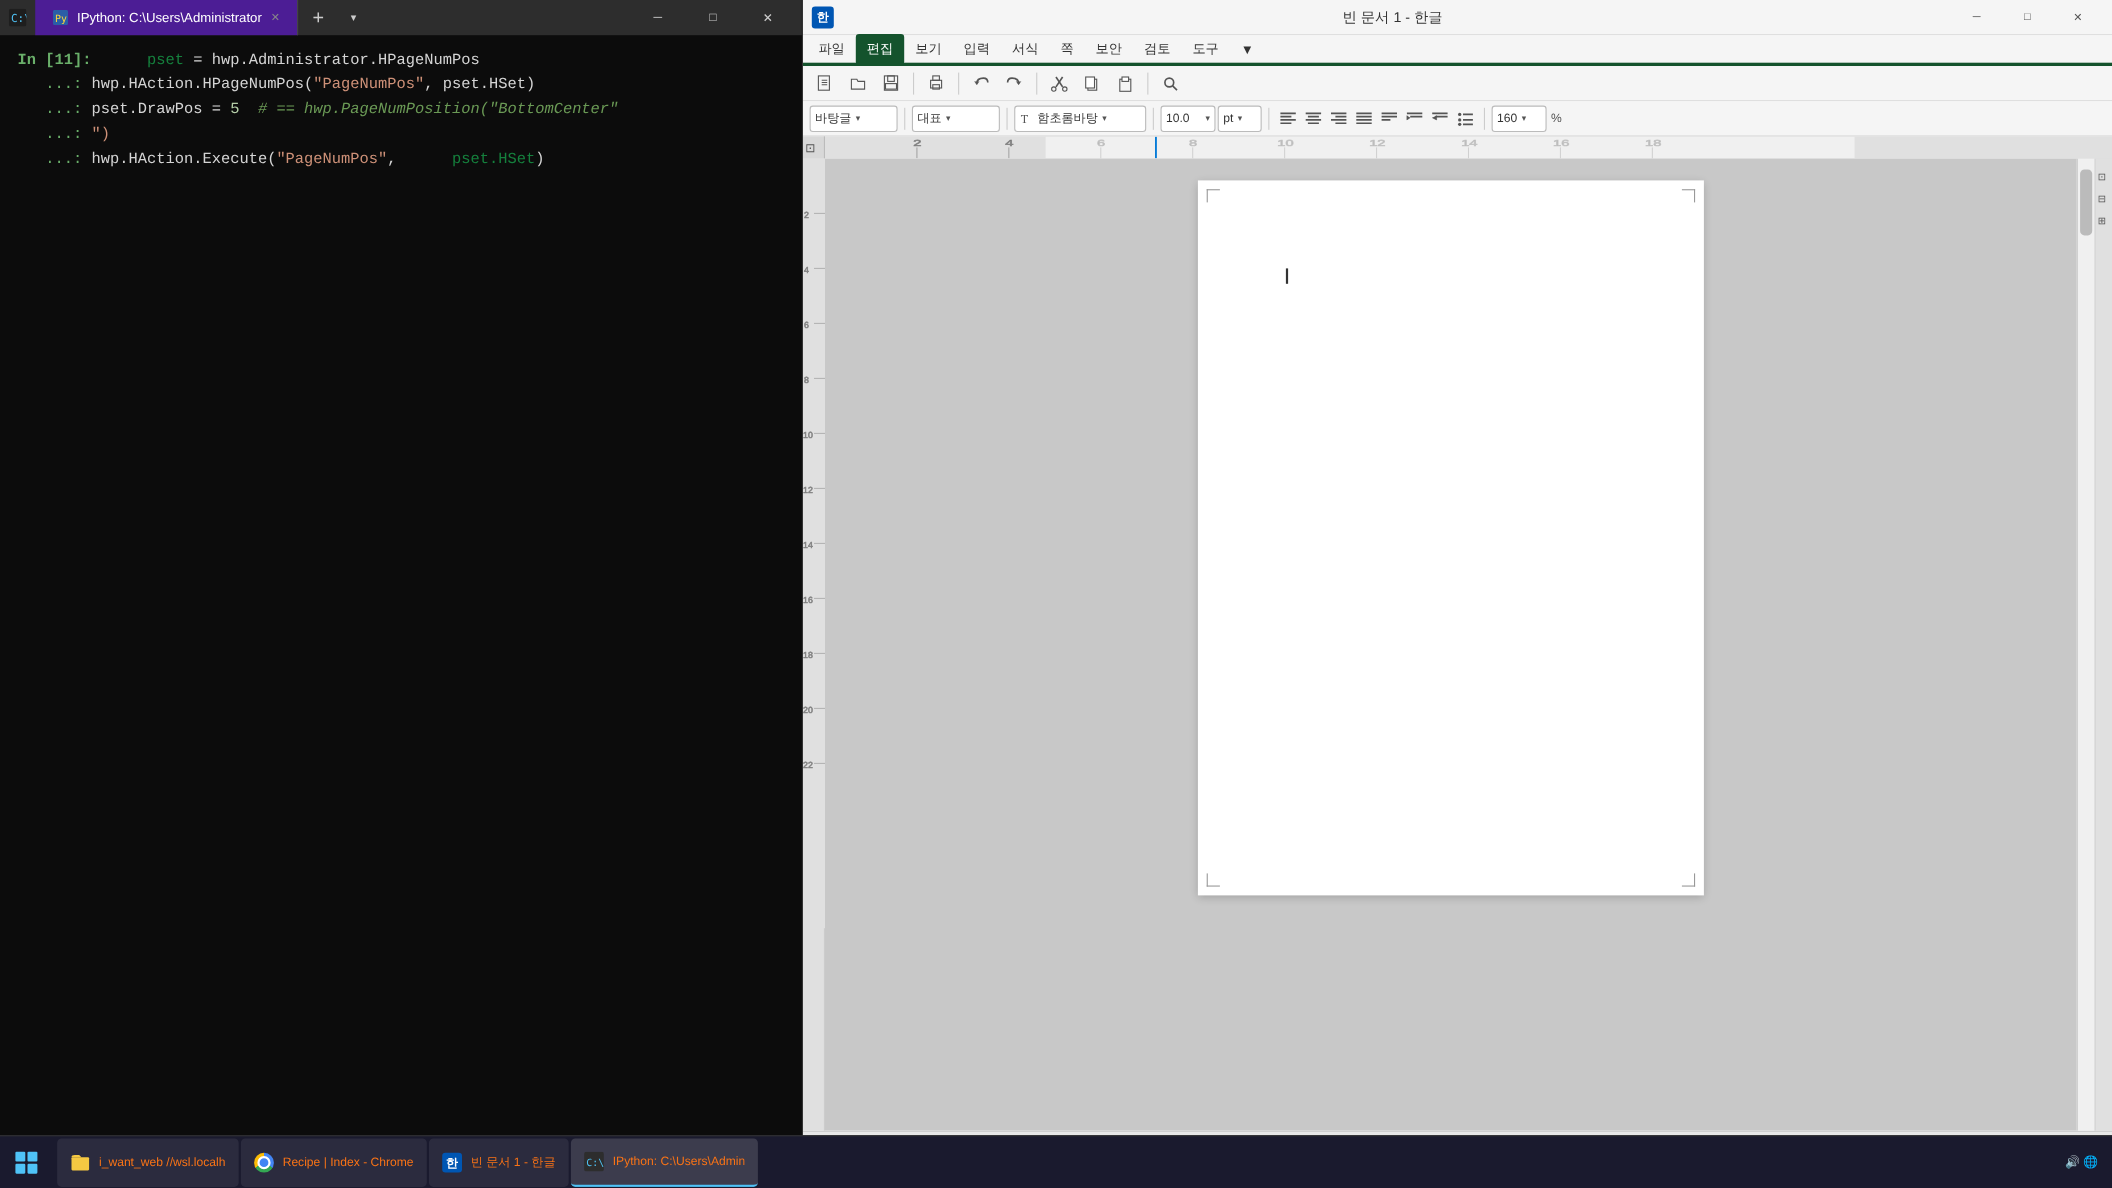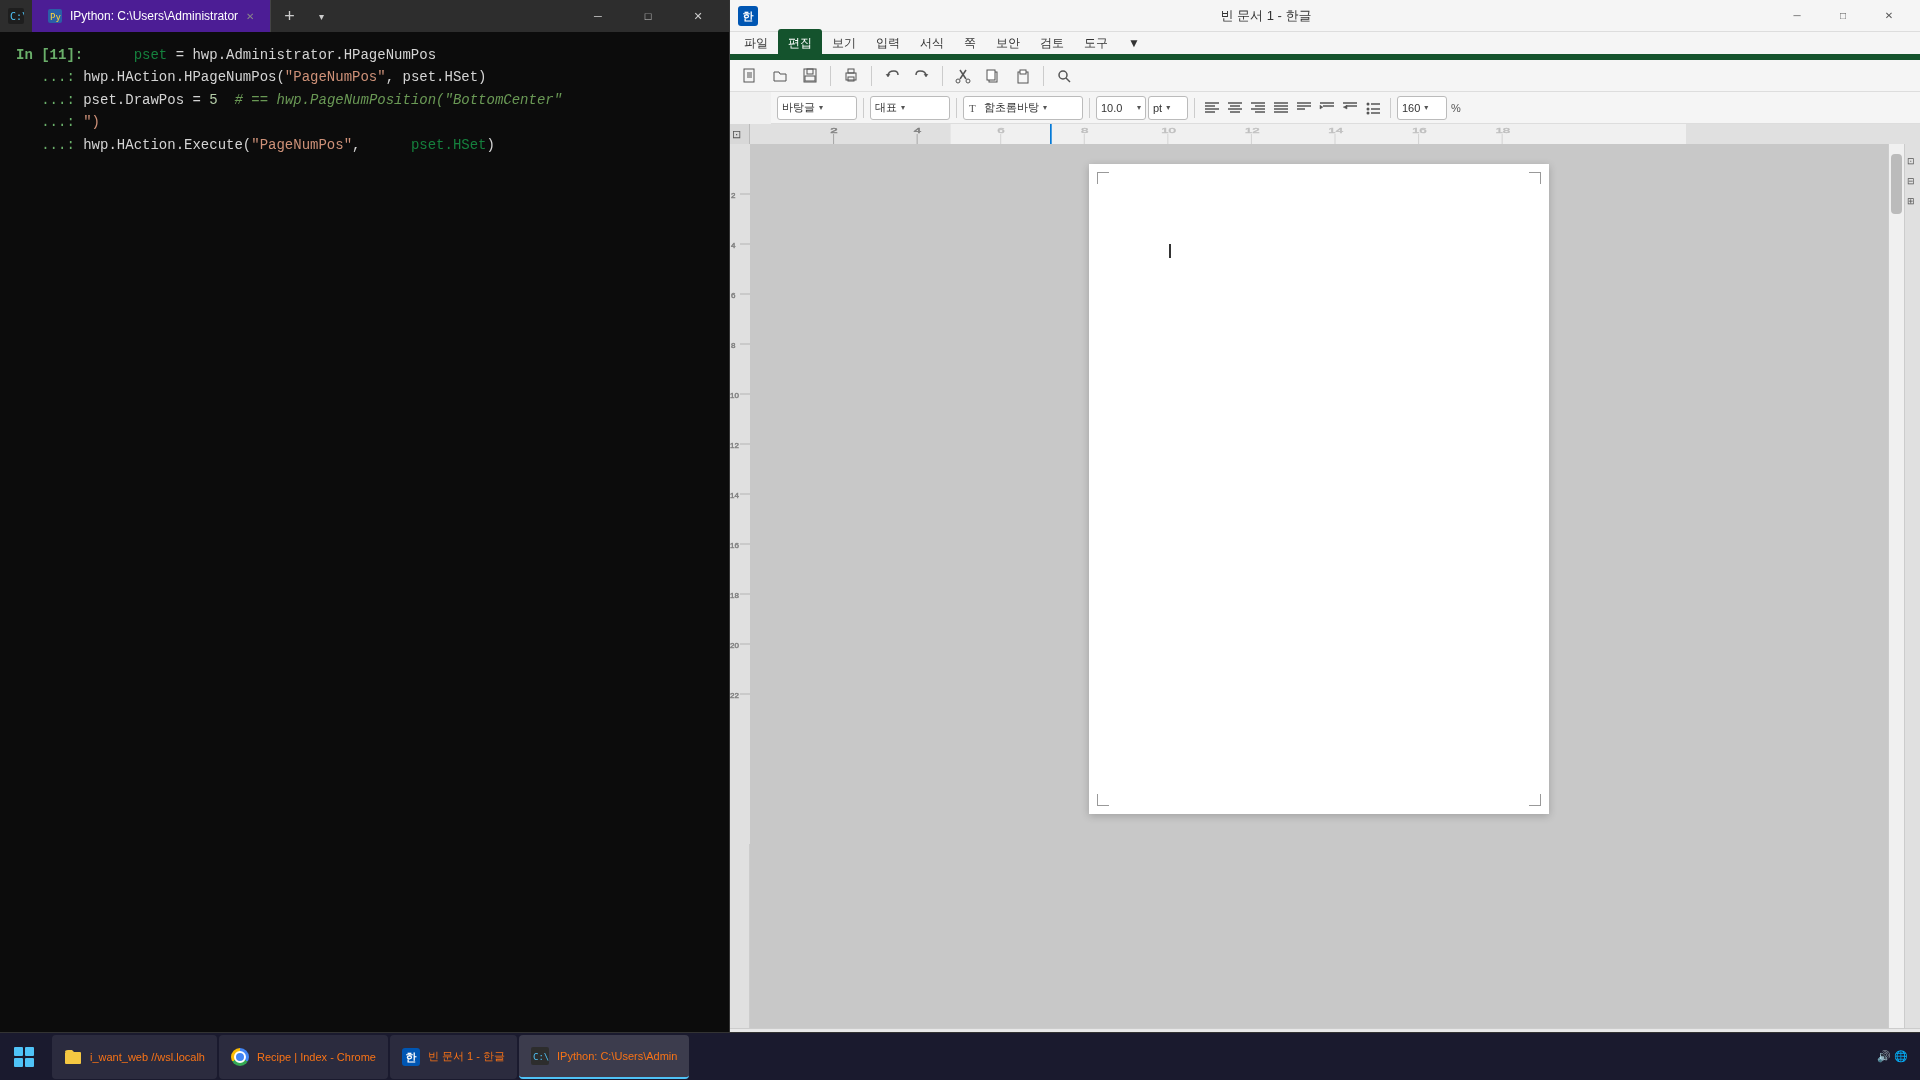--- a/index.html
+++ b/index.html
@@ -81,35 +81,35 @@
     }
     .hwp-title { font-size: 13px; color: #333; flex: 1; text-align: center; }
     .hwp-win-controls { display: flex; gap: 0; }
     .hwp-win-btn {
       width: 46px; height: 32px; display: flex; align-items: center; justify-content: center;
       cursor: pointer; font-size: 10px; color: #555;
     }
 
     .hwp-menubar {
       height: 28px; background: #f5f5f5; display: flex; align-items: center;
-      padding: 0 4px; border-bottom: 6px solid #14532d; flex-shrink: 0; gap: 0;
+      padding: 0 4px; border-bottom: 3px solid #14532d; flex-shrink: 0; gap: 0;
     }
     .hwp-menu-item {
       padding: 0 10px; height: 28px; display: flex; align-items: center;
       font-size: 12px; color: #333; cursor: pointer; border-radius: 3px;
     }
     .hwp-menu-item.active { background: #14532d; color: #fff; border-radius: 3px; }
 
     .hwp-toolbar1 {
       height: 32px; background: #f5f5f5; display: flex; align-items: center;
       padding: 0 6px; border-bottom: 1px solid #ddd; flex-shrink: 0; gap: 2px;
     }
     .hwp-toolbar2 {
       height: 32px; background: #f5f5f5; display: flex; align-items: center;
-      padding: 0 6px; border-bottom: 1px solid #ddd; flex-shrink: 0; gap: 2px; margin-left: 41px;
+      padding: 0 6px; border-bottom: 1px solid #ddd; flex-shrink: 0; gap: 2px;
     }
     .hwp-tb-btn {
       padding: 0 6px; height: 26px; display: flex; align-items: center;
       font-size: 11px; color: #333; cursor: pointer; border-radius: 3px;
       white-space: nowrap;
     }
     .hwp-tb-sep { width: 1px; height: 20px; background: #ccc; margin: 0 4px; }
     .hwp-tb-select {
       height: 24px; padding: 0 4px; border: 1px solid #bbb; border-radius: 3px;
       font-size: 11px; color: #333; background: #fff; cursor: pointer; display: flex;

